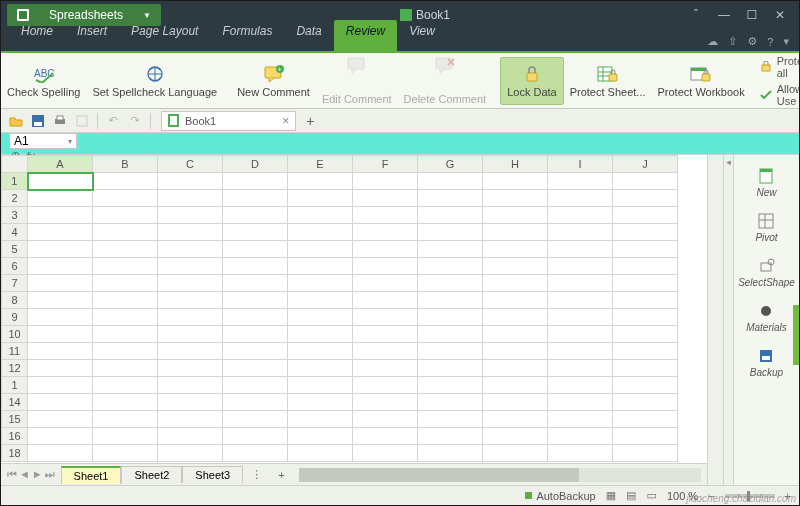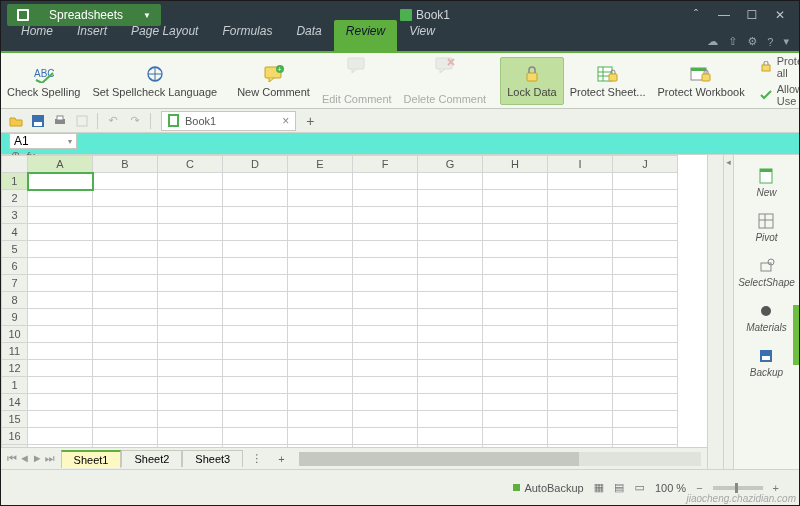--- a/index.html
+++ b/index.html
@@ -69,21 +69,21 @@
 
 .sheettabs { height: 22px; background: #eef0ea; display: flex; align-items: center; border-top: 1px solid #d0d2cc; font-size: 11px; }
 .sheettabs .nav-arrows { display: flex; gap: 2px; padding: 0 6px; color: #999; }
 .sheettabs .stab { padding: 2px 12px; border: 1px solid #c8c8c0; border-bottom: none; background: #eef0ea; cursor: pointer; }
 .sheettabs .stab.active { background: #fef9c3; border-top: 2px solid #5faf3f; }
 .sheettabs .addsheet { padding: 0 8px; color: #666; cursor: pointer; }
 .sheettabs .hscroll { flex: 1; margin: 0 6px; height: 14px; background: #e0e2dc; position: relative; }
 .sheettabs .hscroll .thumb { position: absolute; left: 0; width: 280px; height: 100%; background: #c5c8c0; }
 
 
-.statusbar { height: 36px; background: #eef0ea; display: flex; align-items: center; justify-content: flex-end; gap: 10px; padding: 0 20px; font-size: 11px; color: #555; border-top: 1px solid #d0d2cc; }
+.statusbar { height: 20px; background: #eef0ea; display: flex; align-items: center; justify-content: flex-end; gap: 10px; padding: 0 8px; font-size: 11px; color: #555; border-top: 1px solid #d0d2cc; }
 .statusbar .ab { display: flex; align-items: center; gap: 4px; }
 .statusbar .dot { width: 7px; height: 7px; background: #5faf3f; }
 .statusbar .vbtn { color: #777; cursor: pointer; }
 .watermark { position: absolute; right: 4px; bottom: 2px; font-size: 10px; color: rgba(120,120,120,.6); font-style: italic; pointer-events: none; }
 
 svg { display: block; }
 </style>
 </head>
 <body>
 

